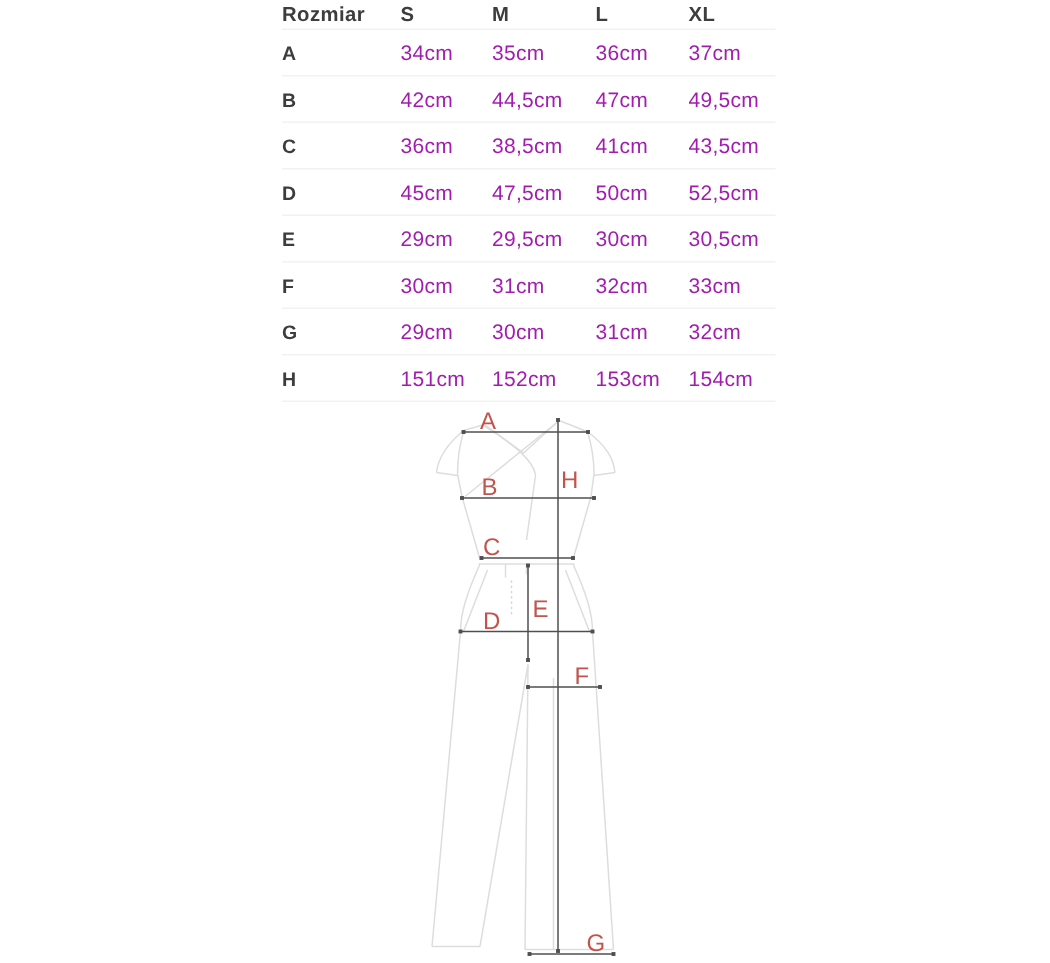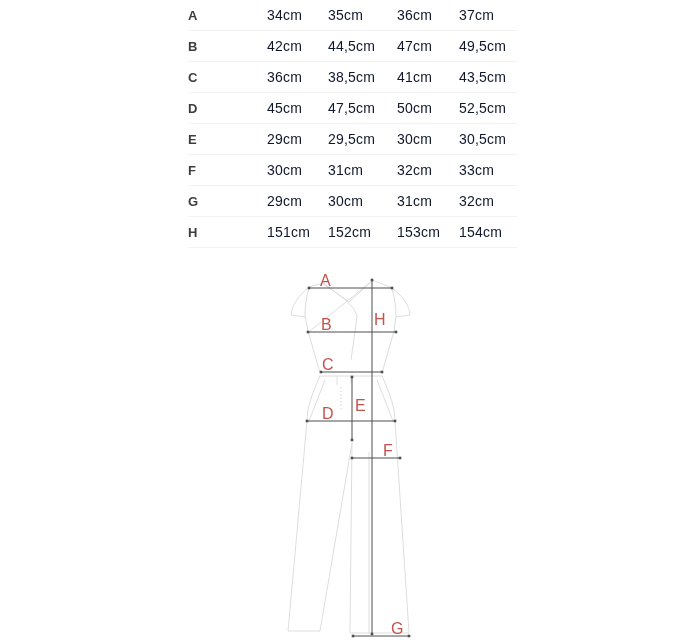--- a/index.html
+++ b/index.html
@@ -20,36 +20,43 @@
     border-bottom:1px solid #f2f2f2;
   }
   .trow.thead{height:19px;}
   .hcell{
     font-size:13.5px;font-weight:700;color:#3d3d3d;letter-spacing:.3px;
   }
   .rlabel{
     font-size:13px;font-weight:700;color:#3d3d3d;letter-spacing:.3px;
   }
   .val{
-    font-size:14px;font-weight:400;color:#0f172a;letter-spacing:.2px;
+    font-size:14px;font-weight:400;color:#a21caf;letter-spacing:.2px;
   }
   
   .diagram-svg{position:absolute;left:0;top:0;}
   .garment{stroke:#dcdedd;stroke-width:1;fill:none;}
   .garment-faint{stroke:#d6d6d6;stroke-width:1;fill:none;stroke-dasharray:1.5 2;}
   .mline{stroke:#4f4f4f;stroke-width:1;fill:none;}
   .dim-label{
     font-family:"Liberation Sans", sans-serif;
     font-size:16px;font-weight:400;
   }
 </style>
 </head>
 <body>
 
 <div class="size-table">
+  <div class="trow thead">
+    <span class="hcell">Rozmiar</span>
+    <span class="hcell">S</span>
+    <span class="hcell">M</span>
+    <span class="hcell">L</span>
+    <span class="hcell">XL</span>
+  </div>
 
   <div class="trow">
     <span class="rlabel">A</span>
     <span class="val">34cm</span>
     <span class="val">35cm</span>
     <span class="val">36cm</span>
     <span class="val">37cm</span>
   </div>
   <div class="trow">
     <span class="rlabel">B</span>

